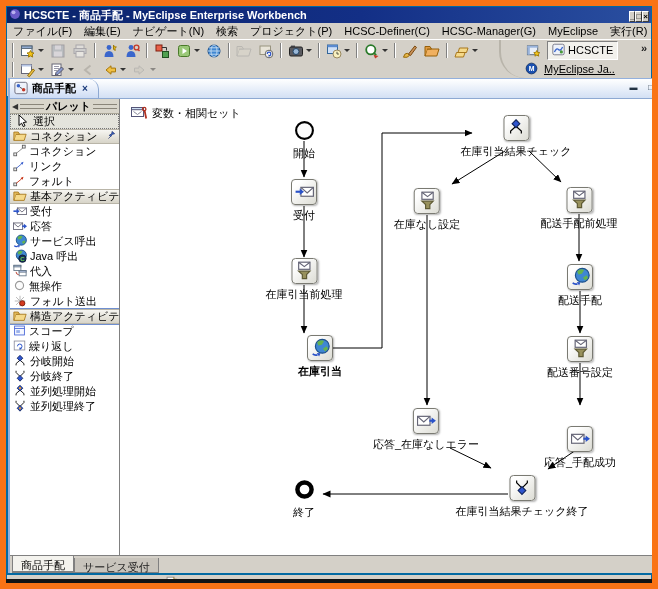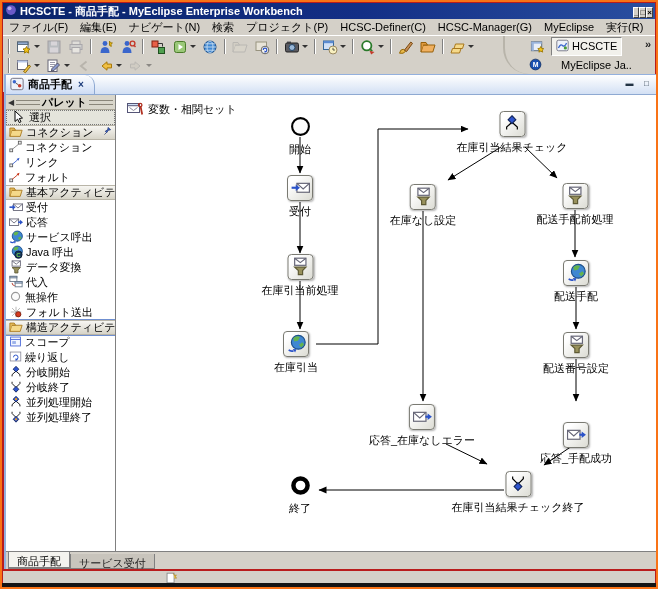--- a/index.html
+++ b/index.html
@@ -1,19 +1,19 @@
 <!DOCTYPE html>
 <html><head>
 <meta charset="utf-8">
 <style>
   * { box-sizing: border-box; margin: 0; padding: 0; }
   html,body { background:#555; }
   body { font-family:"Liberation Sans","DejaVu Sans",sans-serif; }
-  .window{ position:relative; width:658px; height:589px; background:#b91c1c; overflow:hidden;
-           border:2px solid #f97316; font-size:11px; color:#000; }
+  .window{ position:relative; width:658px; height:589px; background:#0369a1; overflow:hidden;
+           border:6px solid #f97316; font-size:11px; color:#000; }
   
   .titlebar{ position:absolute; left:1px; top:1px; right:1px; height:16px;
     background:linear-gradient(90deg,#0a246a 0%,#132f86 55%,#2a4fa0 100%);
     display:flex; align-items:center; gap:3px; padding:0 2px; color:#fff; }
   .titlebar .title{ flex:1; font-weight:bold; font-size:11px; white-space:nowrap; overflow:hidden; }
   .win-btn{ width:16px; height:13px; background:#d4d0c8; color:#000;
     border:1px solid; border-color:#ffffff #404040 #404040 #ffffff;
     font-size:8px; line-height:11px; text-align:center; font-weight:bold; }
   
   .menubar{ position:absolute; left:1px; top:17px; right:1px; height:16px;
@@ -31,21 +31,21 @@
   .tbtn .dd{ width:0; height:0; border-left:3px solid transparent; border-right:3px solid transparent;
      border-top:3px solid #333; margin-left:2px; }
   .tbtn.disabled{ opacity:.45; }
   
   .persp{ position:absolute; right:0; top:0; width:136px; height:38px; }
   .persp-curve{ position:absolute; left:-16px; top:0; width:30px; height:38px;
     border-left:2px solid #b8b4aa; border-radius:0 0 0 26px; background:#d4d0c8; }
   .persp-row{ position:absolute; left:8px; display:flex; align-items:center; gap:3px; height:18px; }
   .persp-btn{ display:flex; align-items:center; gap:3px; padding:1px 4px;
     border:1px solid; border-color:#808080 #ffffff #ffffff #808080; background:#f2f1ec; }
-  .persp-flat{ display:flex; align-items:center; gap:19px; padding:1px 2px; }
+  .persp-flat{ display:flex; align-items:center; gap:6px; padding:1px 2px;text-decoration:underline; }
   .chevrons{ position:absolute; right:4px; top:2px; font-weight:bold; font-size:11px; color:#222; }
   
   .editor{ position:absolute; left:2px; top:72px; width:654px; height:495px;
     border:2px solid #93b0dd; border-top:1px solid #93b0dd; background:#fff; }
   .etabbar{ height:20px; background:linear-gradient(180deg,#ffffff,#d3e0f4);
     border-bottom:1px solid #8ea9d2; display:flex; align-items:stretch; position:relative; }
   .etab{ display:flex; align-items:center; gap:4px; padding:0 10px 0 4px;
     background:linear-gradient(180deg,#ffffff,#cddcf5);
     border-right:1px solid #8ea9d2; border-top-right-radius:10px; font-weight:bold; }
   .etab-close{ color:#1a3a7a; font-weight:bold; font-size:10px; padding-left:2px; }
@@ -486,28 +486,20 @@
               <span>サービス呼出</span>
             </div>
             <div class="pal-item tool">
               <span><svg width="14" height="14" viewBox="0 0 16 16" xmlns="http://www.w3.org/2000/svg">
                   <circle cx="9.5" cy="7" r="5.8" fill="#3f87d2" stroke="#1c4f8a"></circle>
                   <path d="M5.2 3.6 q3-2.8 5.8-1 l-1.8 3 -3 .8z M10 9 l3-2 1.4 2 -2.4 2.4z" fill="#63b34f"></path>
                   <circle cx="10.8" cy="11" r="4.2" fill="#16335c" stroke="#0a1a33"></circle>
                   <text x="10.8" y="13.6" font-size="7" fill="#6fd44f" text-anchor="middle" font-weight="bold">C</text>
                 </svg></span>
               <span>Java 呼出</span>
-            </div>
-            <div class="pal-item tool">
-              <span><svg width="14" height="14" viewBox="0 0 16 16" xmlns="http://www.w3.org/2000/svg">
-                  <rect x="3.5" y="1" width="9.5" height="6" fill="#fff" stroke="#667"></rect>
-                  <path d="M3.5 1 L8.25 4.72 L13 1" fill="none" stroke="#667"></path>
-                  <path d="M3.5 8.6 H13 L10.2 11.4 V14.8 H6.6 V11.4 Z" fill="#98915c" stroke="#5e5a34"></path>
-                </svg></span>
-              <span>データ変換</span>
             </div>
             <div class="pal-item tool">
               <span><svg width="14" height="14" viewBox="0 0 16 16" xmlns="http://www.w3.org/2000/svg">
                   <rect x="1" y="1.5" width="8" height="6" fill="#fff" stroke="#678"></rect>
                   <rect x="1" y="1.5" width="8" height="1.8" fill="#b8c8e8" stroke="#678"></rect>
                   <rect x="7" y="7.5" width="8" height="6" fill="#fff" stroke="#678"></rect>
                   <rect x="7" y="7.5" width="8" height="1.8" fill="#b8c8e8" stroke="#678"></rect>
                   <path d="M3.5 9 q0 3 3 3.2" fill="none" stroke="#b03020"></path>
                 </svg></span>
               <span>代入</span>
@@ -636,21 +628,21 @@
             <div class="node" style="left: 184px; top: 159px;">
               <span class="node-btn">
                 <span><svg width="19" height="19" viewBox="0 0 16 16" xmlns="http://www.w3.org/2000/svg">
                     <rect x="3.5" y="1" width="9.5" height="6" fill="#fff" stroke="#667"></rect>
                     <path d="M3.5 1 L8.25 4.72 L13 1" fill="none" stroke="#667"></path>
                     <path d="M3.5 8.6 H13 L10.2 11.4 V14.8 H6.6 V11.4 Z" fill="#98915c" stroke="#5e5a34"></path>
                   </svg></span>
               </span>
               <span class="node-label">在庫引当前処理</span>
             </div>
-            <div class="node" style="left: 180px; top: 236px;">
+            <div class="node" style="left: 200px; top: 236px; font-weight: bold;">
               <span class="node-btn">
                 <span><svg width="19" height="19" viewBox="0 0 16 16" xmlns="http://www.w3.org/2000/svg">
                     <circle cx="9.5" cy="7" r="5.8" fill="#3f87d2" stroke="#1c4f8a"></circle>
                     <path d="M5.2 3.6 q3-2.8 5.8-1 l-1.8 3 -3 .8z M10 9 l3-2 1.4 2 -2.4 2.4z" fill="#63b34f"></path>
                     <path d="M1.5 13.2 q1.2 1.6 4 1" stroke="#2a52c8" stroke-width="1.5" fill="none"></path>
                     <path d="M6.8 15.6 L8 12.8 L4.8 12.6 Z" fill="#2a52c8"></path>
                   </svg></span>
               </span>
               <span class="node-label">在庫引当</span>
             </div>

